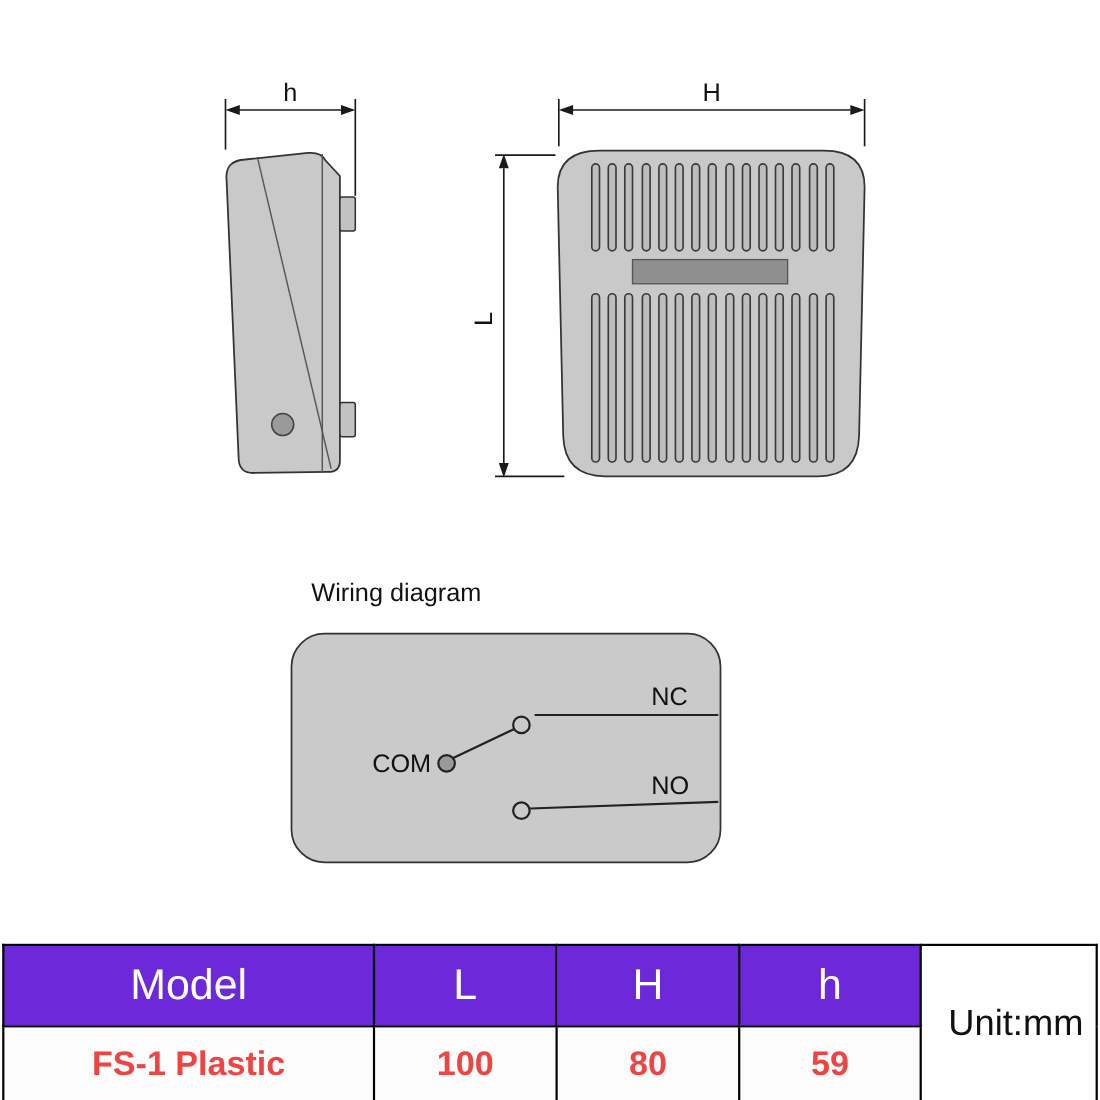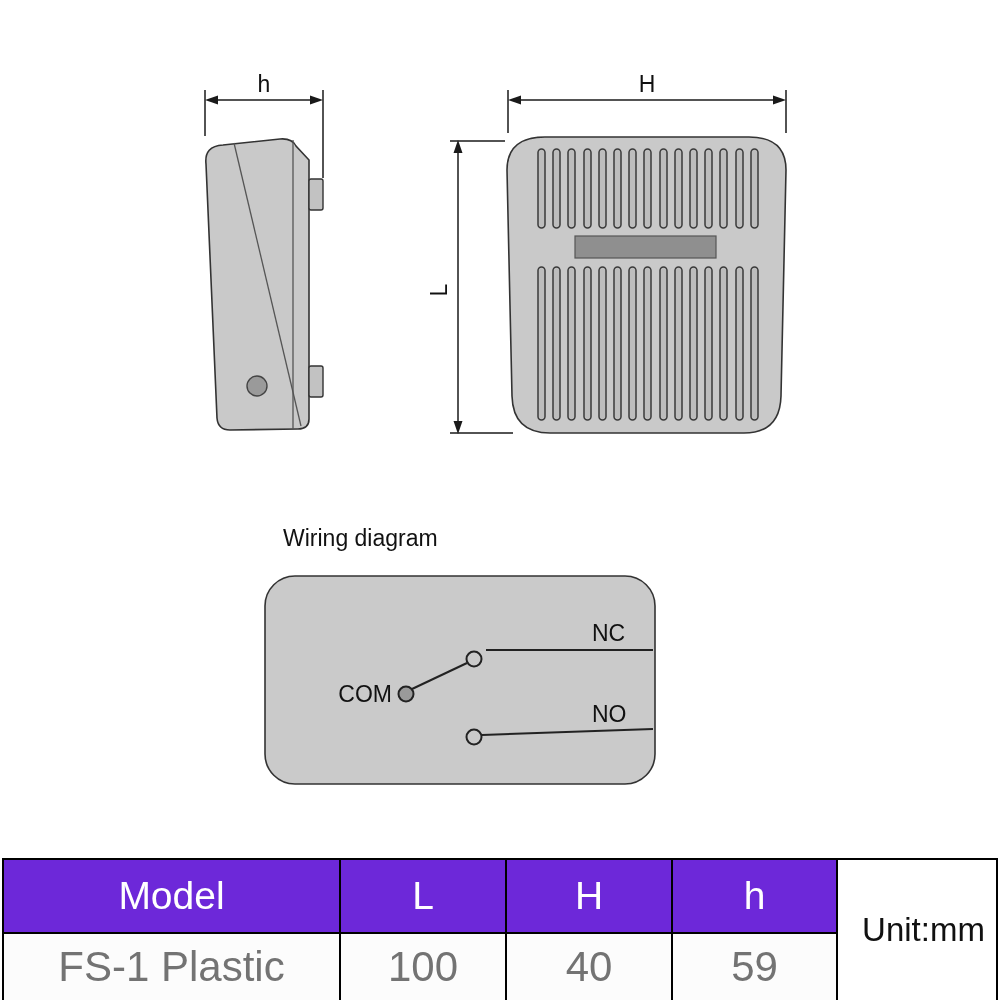--- a/index.html
+++ b/index.html
@@ -17,21 +17,21 @@
   }
   table.spec td{
     border:2px solid #000;text-align:center;vertical-align:middle;
     overflow:hidden;white-space:nowrap;
   }
   tr.head td{
     background:#6d28d9;color:#fff;font-size:39px;font-weight:400;
     height:70px;
   }
   tr.datarow td{
-    background:#fcfcfc;color:#737373;font-size:42px;font-weight:400;
+    background:#fcfcfc;color:#ef4444;font-size:31px;font-weight:700;
     height:64px;
   }
   td.unit-cell{
     background:#fff !important;color:#111 !important;font-size:33px !important;padding-left:14px;
   }
   col.c-model{width:337px;}
   col.c-l{width:166px;}
   col.c-h{width:166px;}
   col.c-hl{width:165px;}
   col.c-unit{width:160px;}
@@ -155,19 +155,19 @@
         <tr class="head">
       <td>Model</td>
       <td>L</td>
       <td>H</td>
       <td>h</td>
       <td class="unit-cell" rowspan="2">Unit:mm</td>
     </tr>
     <tr class="datarow">
       <td>FS-1 Plastic</td>
       <td>100</td>
-      <td>40</td>
+      <td>80</td>
       <td>59</td>
     </tr>
   </tbody>
     </table>
 
 </div>
 
 </body></html>

